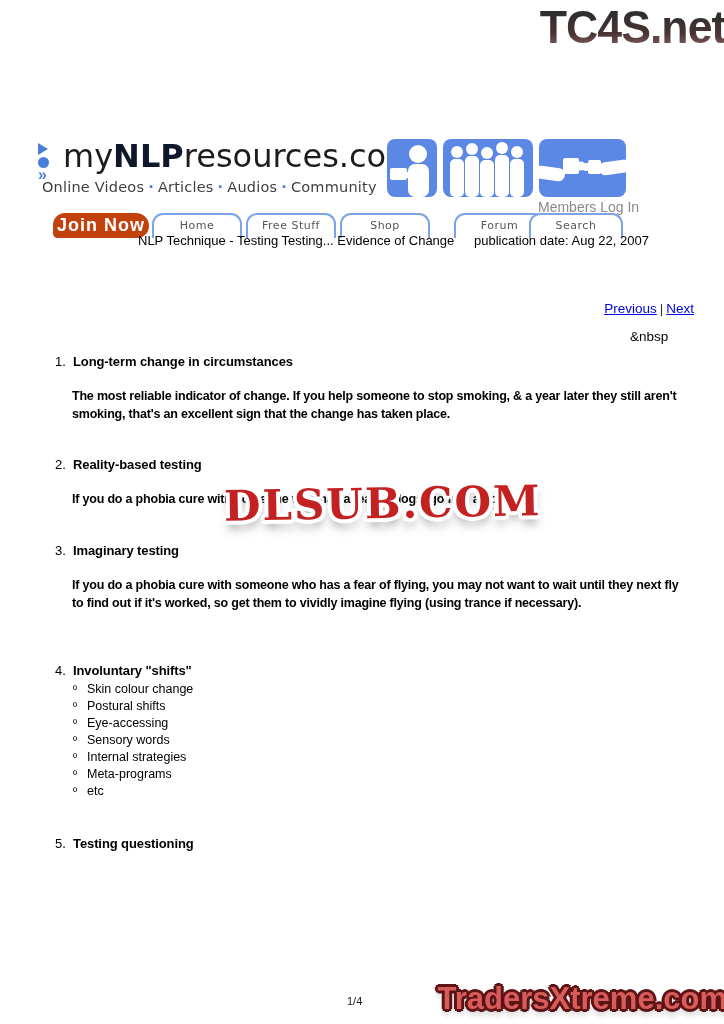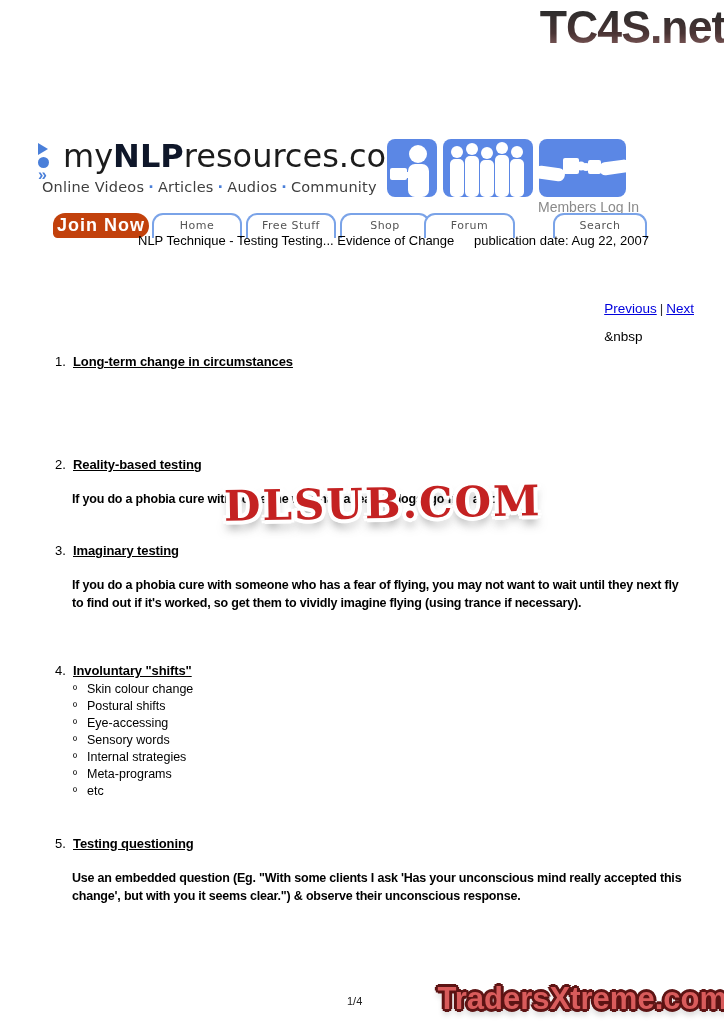--- a/index.html
+++ b/index.html
@@ -33,38 +33,38 @@
 
   
   .join{position:absolute;left:53px;top:213px;width:96px;height:25px;background:#c2410c;color:#fff;
         font-weight:bold;font-size:18px;letter-spacing:1px;text-align:center;line-height:25px;
         border-radius:13px 14px 13px 5px;box-sizing:border-box;cursor:pointer;}
   .tab{position:absolute;top:213px;height:25px;border:2px solid #7aa3e8;border-bottom:none;
        border-radius:11px 11px 0 0;background:#fff;color:#555;font-size:11px;text-align:center;
        line-height:22px;letter-spacing:0.5px;font-family:"DejaVu Sans",sans-serif;
        box-sizing:border-box;cursor:pointer;}
   .tab-home{left:152px;width:90px;} .tab-free{left:246px;width:90px;} .tab-shop{left:340px;width:90px;}
-  .tab-forum{left:424px;width:91px;} .tab-search{left:553px;width:94px;}
+  .tab-forum{left:454px;width:91px;} .tab-search{left:529px;width:94px;}
 
   
   .titleline{position:absolute;left:138px;top:233px;font-size:13px;white-space:nowrap;}
   .titleline .atitle{font-weight:normal;}
   .titleline .pubdate{margin-left:16px;}
 
   
-  .pager{position:absolute;right:38px;top:301px;text-align:left;font-size:13.5px;line-height:16px;}
+  .pager{position:absolute;right:38px;top:301px;text-align:center;font-size:13.5px;line-height:16px;}
   .pager a{color:#0000dd;text-decoration:underline;cursor:pointer;}
   .pager .pipe{color:#333;margin:0 3px;}
   .pager .nbsp{color:#000;margin-top:12px;}
 
   
   .item{position:absolute;left:55px;width:634px;}
   .item-head{display:flex;font-size:13px;}
   .item-num{width:18px;flex:none;}
-  .item-head .h{font-weight:bold;letter-spacing:-0.1px;text-decoration:underline;}
+  .item-head .h{font-weight:bold;letter-spacing:-0.1px;}
   .item-body{margin:19px 0 0 17px;width:616px;font-weight:bold;font-size:12.5px;
              line-height:17.5px;letter-spacing:-0.2px;}
   .i1{top:354px;} .i2{top:457px;} .i3{top:543px;} .i4{top:663px;} .i5{top:836px;}
   .bullets{margin:3px 0 0 18px;font-size:12.5px;line-height:17px;}
   .bullet-row{display:flex;}
   .bullet-mark{width:14px;flex:none;font-size:11px;}
 
   
   .dlsub{position:absolute;left:224px;top:479px;font-family:"DejaVu Serif",serif;font-weight:bold;
          font-size:42px;letter-spacing:2px;color:#c42222;transform:rotate(-1deg);white-space:nowrap;
@@ -149,20 +149,21 @@
   <div class="pager">
     <div><a>Previous</a><span class="pipe">|</span><a>Next</a></div>
     <div class="nbsp">&amp;nbsp</div>
   </div>
 
   <div class="item i1">
     <div class="item-head">
       <span class="item-num">1.</span>
       <span class="h">Long-term change in circumstances</span>
     </div>
+    <div class="item-body">The most reliable indicator of change. If you help someone to stop smoking, &amp; a year later they still aren't smoking, that's an excellent sign that the change has taken place.</div>
   </div>
 
   <div class="item i2">
     <div class="item-head">
       <span class="item-num">2.</span>
       <span class="h">Reality-based testing</span>
     </div>
     <div class="item-body">If you do a phobia cure with someone who has a fear of dogs, go find a dog!</div>
   </div>
 
@@ -209,21 +210,20 @@
           <span>etc</span>
         </div>
     </div>
   </div>
 
   <div class="item i5">
     <div class="item-head">
       <span class="item-num">5.</span>
       <span class="h">Testing questioning</span>
     </div>
-    <div class="item-body">Use an embedded question (Eg. "With some clients I ask 'Has your unconscious mind really accepted this change', but with you it seems clear.") &amp; observe their unconscious response.</div>
   </div>
 
   <div class="dlsub">DLSUB.COM</div>
 
   <div class="pagenum">1/4</div>
   <div class="traders">TradersXtreme.com</div>
 
 </div>
 
 </body></html>

